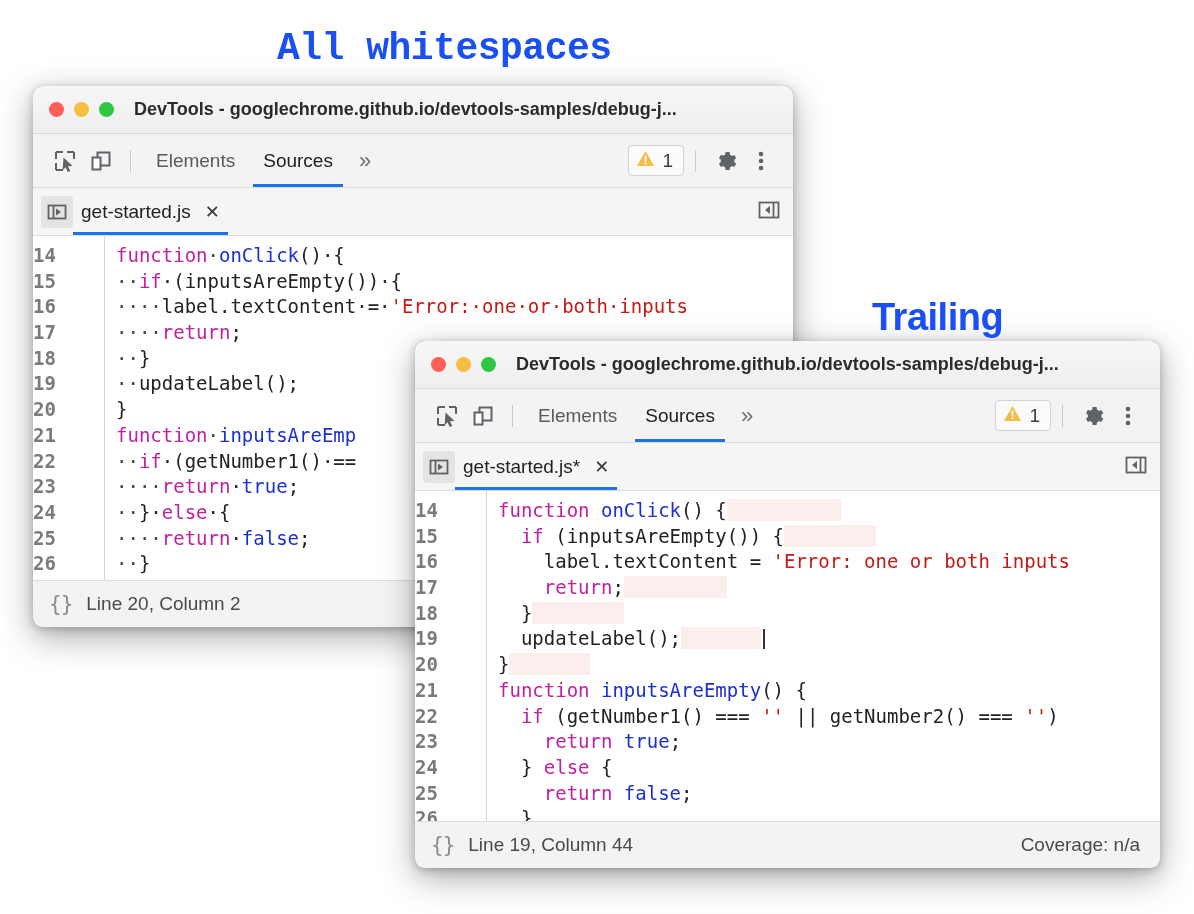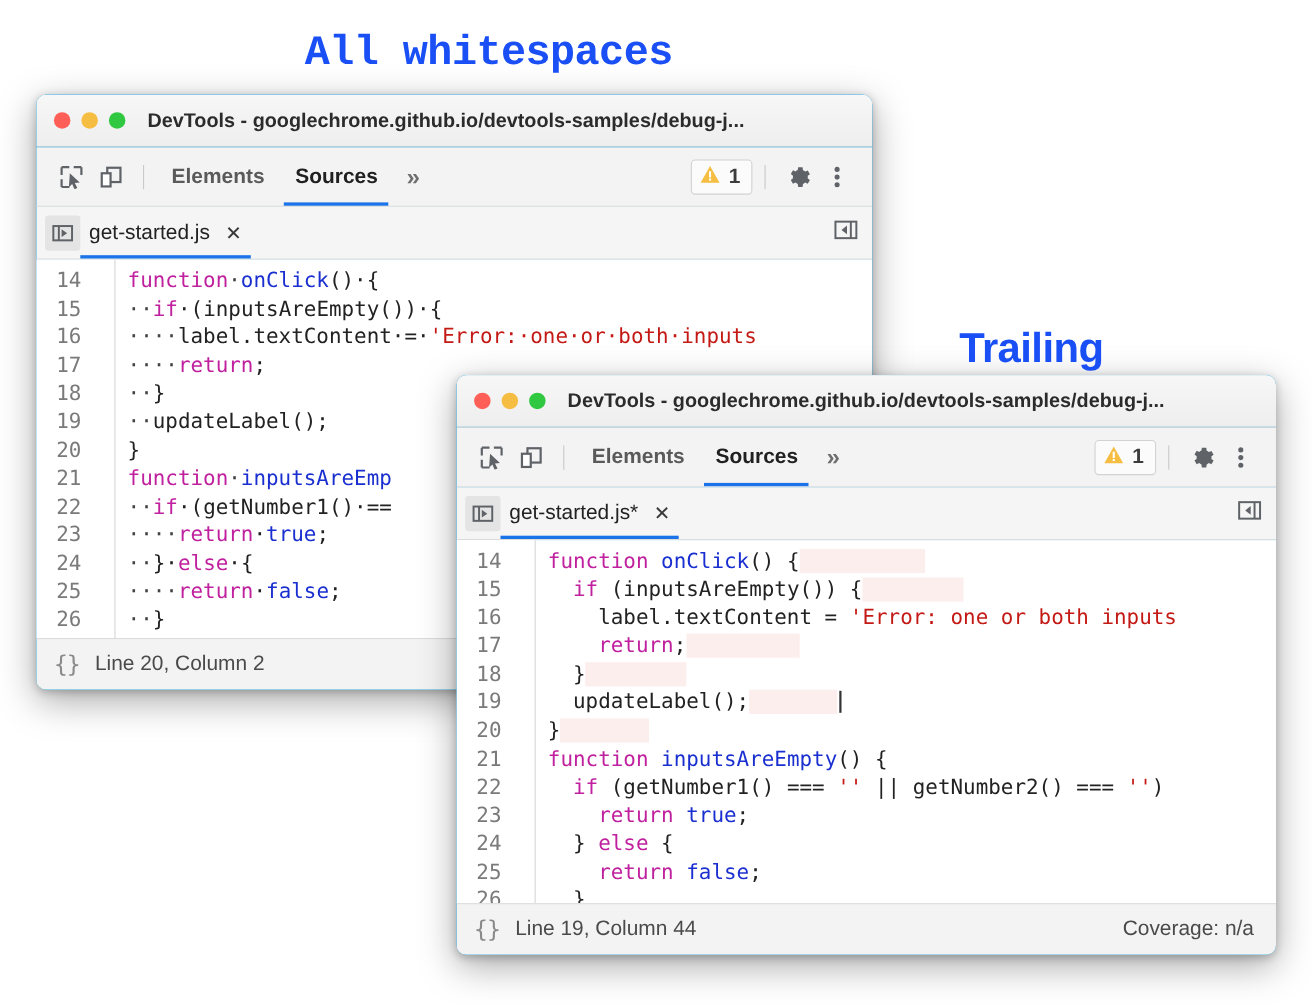--- a/index.html
+++ b/index.html
@@ -80,21 +80,20 @@
 
   
   .dt-toolbar {
     height: 53px;
     background: #f3f3f3;
     border-bottom: 1px solid #dcdcdc;
     display: flex;
     align-items: center;
     padding: 0 14px;
     flex: none;
-    font-weight: bold;
   }
   .tb-icon {
     width: 36px; height: 36px;
     display: flex; align-items: center; justify-content: center;
     flex: none;
   }
   .tb-sep {
     width: 1px; height: 22px;
     background: #c9c9c9;
     margin: 0 11px;
@@ -193,25 +192,26 @@
     width: 72px;
     flex: none;
     border-right: 1px solid #d6d6d6;
     padding-top: 7px;
     box-sizing: border-box;
     background: #ffffff;
   }
   .gutter .ln {
     height: 25.7px;
     line-height: 25.7px;
-    text-align: center;
+    text-align: left;
     padding-right: 12px;
     font-size: 19px;
     color: #7a7a7a;
     font-family: "DejaVu Sans Mono", monospace;
+    font-weight: bold;
   }
   .code {
     flex: 1 1 auto;
     padding-top: 7px;
     padding-left: 11px;
     overflow: hidden;
     white-space: pre;
   }
   .code .cl {
     height: 25.7px;

